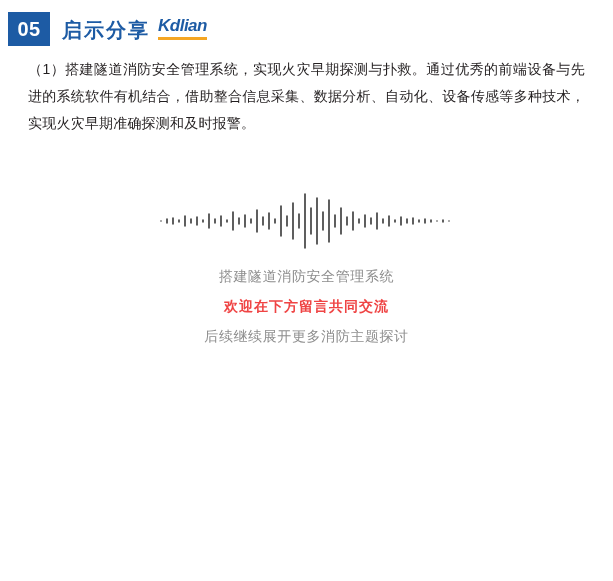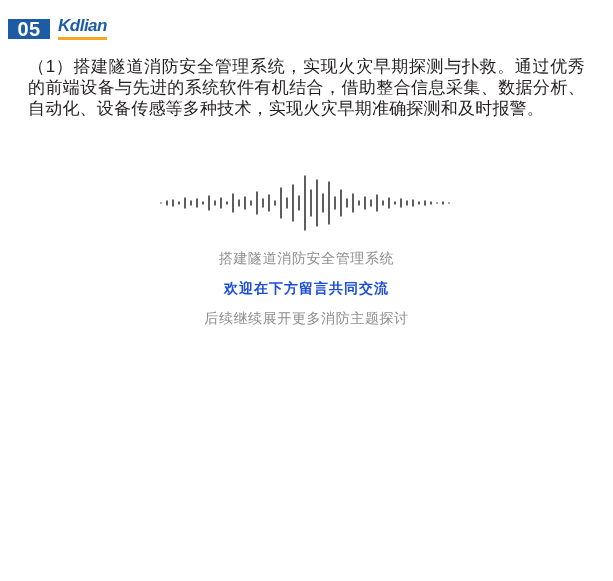--- a/index.html
+++ b/index.html
@@ -19,21 +19,21 @@
   
   .header {
     position: relative;
     height: 56px;
     padding-left: 8px;
     display: flex;
     align-items: center;
   }
   .num-badge {
     width: 42px;
-    height: 20px;
+    height: 34px;
     background: #1d5ba4;
     color: #ffffff;
     font-size: 20px;
     font-weight: bold;
     letter-spacing: 0.5px;
     display: flex;
     align-items: center;
     justify-content: center;
     font-family: "Liberation Sans", sans-serif;
     margin-top: 2px;
@@ -66,22 +66,22 @@
     background: #f5a623;
     margin-top: 1px;
     width: 100%;
   }
 
   
   .content {
     padding: 0 28px 0 28px;
   }
   .para {
-    font-size: 17px;
-    line-height: 21px;
+    font-size: 14px;
+    line-height: 27px;
     text-align: justify;
     color: #231f20;
     margin: 0 0 3px 0;
     letter-spacing: 0.2px;
   }
 
   
   .wave-wrap {
     margin-top: 48px;
     display: flex;
@@ -98,30 +98,31 @@
     margin-top: 4px;
     text-align: center;
   }
   .closing-line {
     font-size: 14px;
     line-height: 30px;
     color: #8d8d8d;
     letter-spacing: 0.6px;
   }
   .closing-line.accent {
-    color: #1d4ed8;
+    color: #ef4444;
     font-weight: bold;
     letter-spacing: 1px;
   }
 </style>
 </head>
 <body>
 
 <div class="header">
   <div class="num-badge">05</div>
+  <div class="header-title">启示分享</div>
   <div class="brand">
     <div class="brand-word">Kdlian</div>
     <div class="brand-underline"></div>
   </div>
 </div>
 
 <div class="content">
   <p class="para">（1）搭建隧道消防安全管理系统，实现火灾早期探测与扑救。通过优秀的前端设备与先进的系统软件有机结合，借助整合信息采集、数据分析、自动化、设备传感等多种技术，实现火灾早期准确探测和及时报警。</p>
 </div>
 

